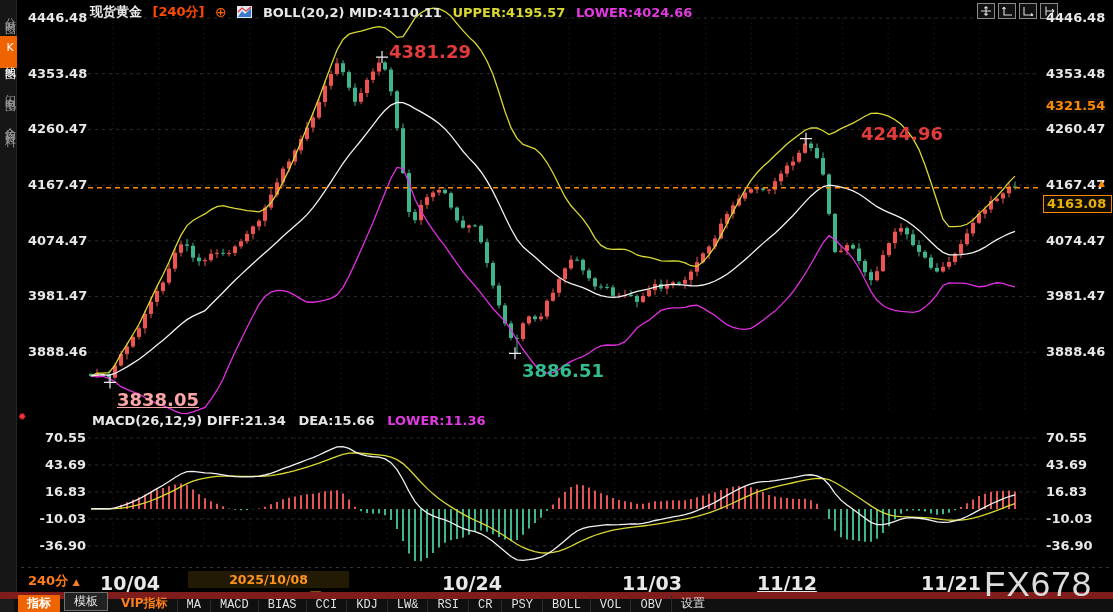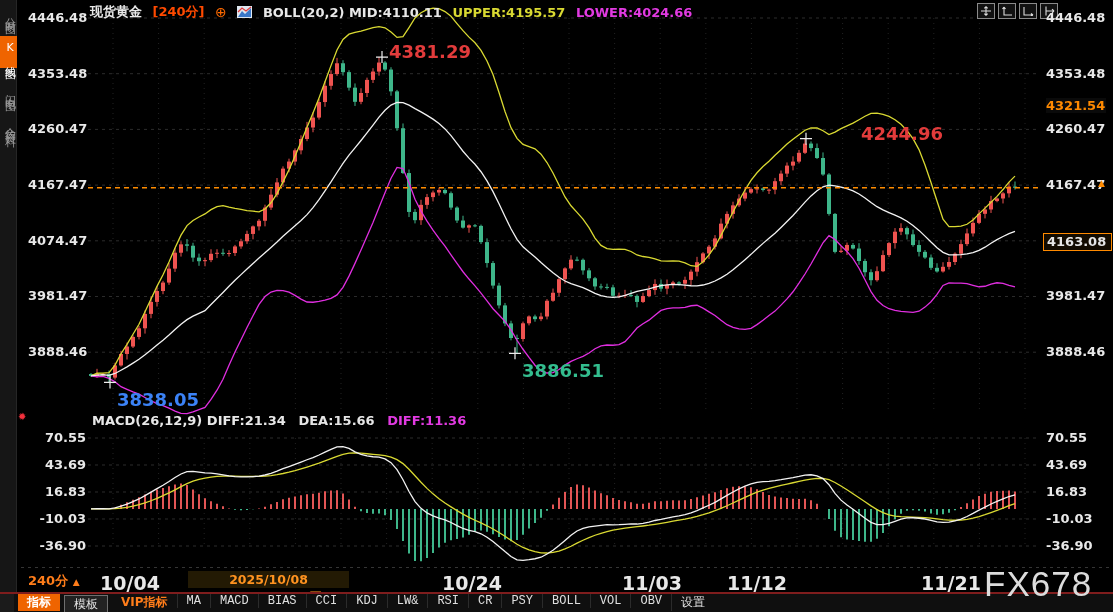--- a/index.html
+++ b/index.html
@@ -23,30 +23,30 @@
   
   .ylab{position:absolute;left:28px;width:58px;text-align:right;font-size:13px;font-weight:bold;color:#e8e8e8;}
   .yrlab{position:absolute;left:1046px;width:62px;text-align:left;font-size:13px;font-weight:bold;color:#e8e8e8;}
   .ann{position:absolute;font-size:18px;font-weight:bold;white-space:nowrap;}
   #macd-header{position:absolute;left:92px;top:413px;font-size:13px;font-weight:bold;white-space:nowrap;}
   #macd-header span{margin-right:8px;}
   .t-dea{color:#e5e5e5;} .t-macdv{color:#e23ae2;}
   
   #alert-price{position:absolute;left:1046px;width:60px;font-size:13px;font-weight:bold;color:#ff8a00;background:#0a0a0a;cursor:pointer;}
   #cur-price{position:absolute;left:1043px;width:64px;height:16px;line-height:16px;border:1px solid #ff8a00;
-             background:#120b00;color:#e5e5e5;font-size:13px;font-weight:bold;padding-left:3px;margin-top:38px;}
+             background:#120b00;color:#eab308;font-size:13px;font-weight:bold;padding-left:3px;}
   #alert-arrow{position:absolute;left:1098px;font-size:9px;color:#ff8a00;cursor:pointer;line-height:8px;text-align:center;}
   
   #period-label{position:absolute;left:28px;top:572px;font-size:13px;font-weight:bold;color:#ff7d1a;cursor:pointer;}
   .xtick{position:absolute;top:572px;width:90px;text-align:center;font-size:19px;font-weight:bold;color:#e8e8e8;}
   #date-highlight{position:absolute;left:188px;top:571px;width:161px;height:17px;line-height:17px;text-align:center;
                   background:#231a04;color:#ff9320;font-size:12.5px;font-weight:bold;}
   
-  #tabbar{position:absolute;left:0;top:592px;width:1113px;height:20px;background:#0f0f0f;border-top:2px solid #7f1d1d;
-          display:flex;align-items:flex-start;box-sizing:border-box;}
+  #tabbar{position:absolute;left:0;top:592px;width:1113px;height:20px;background:#0f0f0f;border-top:7px solid #7f1d1d;
+          display:flex;align-items:flex-end;box-sizing:border-box;}
   #tab-corner{width:14px;height:100%;background:#1b1b1b;margin-right:4px;}
   .tab{display:flex;align-items:center;padding:0 9px;font-size:12px;color:#e0e0e0;cursor:pointer;white-space:nowrap;}
   .tab.mono{font-family:"Liberation Mono","DejaVu Sans Mono",monospace;border-left:1px solid #2b2b2b;}
   .tab.active{background:#ef6400;color:#fff;font-weight:bold;}
   .tab.raised{background:#222;border:1px solid #6f6f6f;margin:1px 4px;}
   .tab.vip{color:#ff7d1a;font-weight:bold;}
   #watermark{position:absolute;left:984px;top:564px;font-size:35px;color:#dcdcdc;font-family:"Liberation Sans",sans-serif;letter-spacing:1px;}
   #alarm-icon{position:absolute;left:18px;top:411px;color:#f2303c;font-size:10px;}
 </style>
 </head>
@@ -652,34 +652,34 @@
     <div class="yrlab" style="top: 483.995px;">16.83</div>
     <div class="ylab" style="top: 510.992px;">-10.03</div>
     <div class="yrlab" style="top: 510.992px;">-10.03</div>
     <div class="ylab" style="top: 538px;">-36.90</div>
     <div class="yrlab" style="top: 538px;">-36.90</div>
   </div>
 <div id="annotations">
     <div class="ann" style="color: rgb(226, 59, 59); left: 389px; top: 41.0425px;">4381.29</div>
     <div class="ann" style="color: rgb(226, 59, 59); left: 813px; top: 122.691px; margin-left: 48px;">4244.96</div>
     <div class="ann" style="color: rgb(51, 189, 142); left: 522px; top: 360.368px;">3886.51</div>
-    <div class="ann" style="color: #3b82f6; left: 117px; top: 389.391px;">3838.05</div>
+    <div class="ann" style="color: #fca5a5; left: 117px; top: 389.391px; text-decoration: underline;">3838.05</div>
   </div>
 <div id="xlabels">
     <div class="xtick" style="left: 85px;">10/04</div>
     <div class="xtick" style="left: 427px;">10/24</div>
     <div class="xtick" style="left: 607px;">11/03</div>
-    <div class="xtick" style="left: 712px;">11/12</div>
+    <div class="xtick" style="left: 742px; text-decoration: underline;">11/12</div>
     <div class="xtick" style="left: 906px;">11/21</div>
   </div>
 
 <div id="macd-header">
   <span class="t-white">MACD(26,12,9) DIFF:21.34</span>
   <span class="t-dea">DEA:15.66</span>
-  <span class="t-macdv">DIFF:11.36</span>
+  <span class="t-macdv">LOWER:11.36</span>
 </div>
 
 <div id="alert-price" style="top: 97.827px;">4321.54</div>
 <div id="cur-price" style="top: 194.729px;">4163.08</div>
 <div id="alert-arrow" style="top: 178.729px;">▲</div>
 
 <div id="period-label">
   <span>240分</span>
   <span style="font-size:9px;">▲</span>
 </div>

